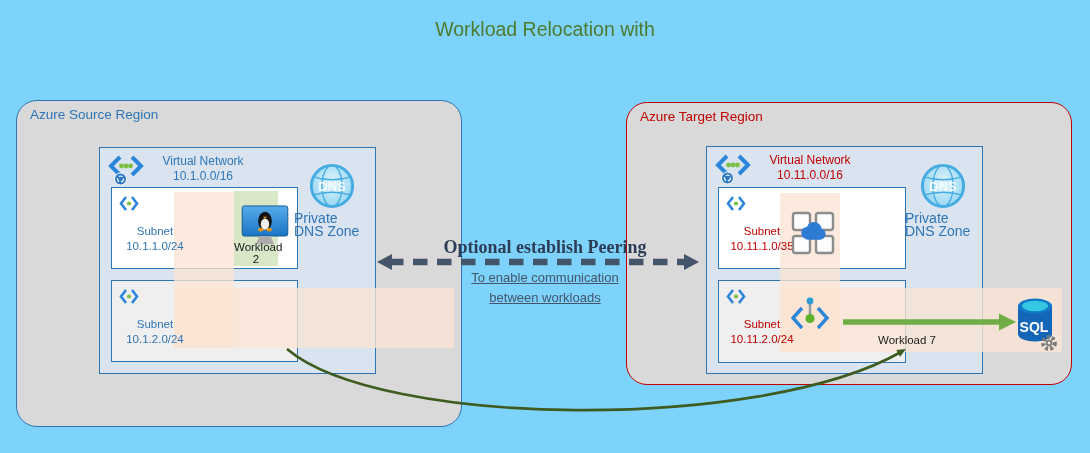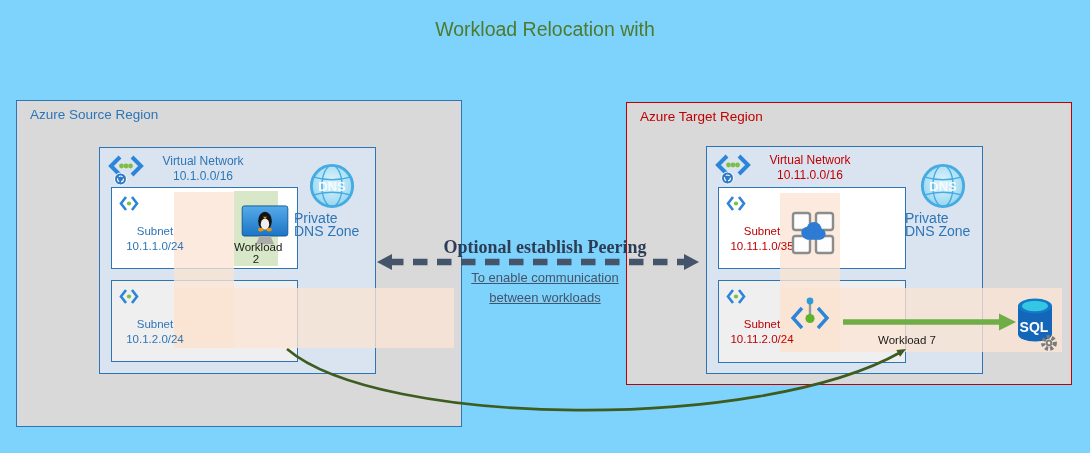--- a/index.html
+++ b/index.html
@@ -3,21 +3,21 @@
 <meta charset="utf-8">
 <style>
   * { margin:0; padding:0; box-sizing:border-box; }
   body { background:#ffffff; font-family:"Liberation Sans", sans-serif; }
   .canvas { position:relative; width:1090px; height:453px; background:#7dd3fc; overflow:hidden; }
 
   .title { position:absolute; left:0; top:16px; width:100%; text-align:center;
            color:#4e7a2e; font-size:19.5px; line-height:26px; }
   .title .bold { font-weight:700; }
 
-  .region { position:absolute; background:#D9D9D9; }
+  .region { position:absolute; background:#D9D9D9;border-radius:21px; }
   .region.src { border:1.5px solid #2E75B6; }
   .region.tgt { border:1.5px solid #C00000; }
   .region-label { position:absolute; left:13px; top:6px; font-size:13.5px; white-space:nowrap; }
   .blue { color:#2E75B6; }
   .red  { color:#C00000; }
 
   .vnet-box { position:absolute; background:#DAE4F1; border:1.5px solid #2E75B6; }
   .vnet-icon { position:absolute; left:7px; top:5px; }
   .vnet-label { position:absolute; left:42px; top:6px; width:122px; text-align:center;
                 font-size:12px; line-height:15px; }

